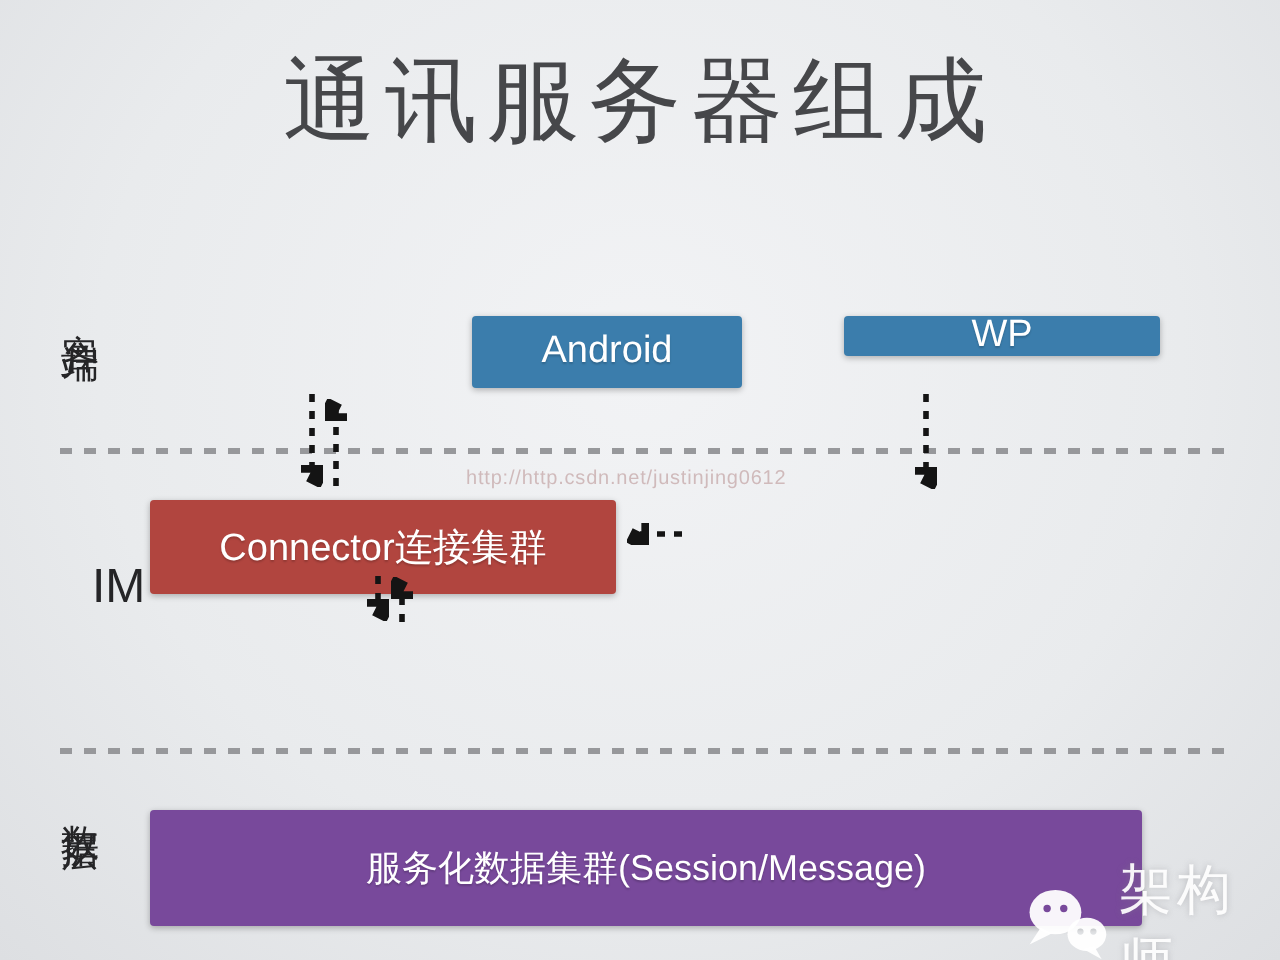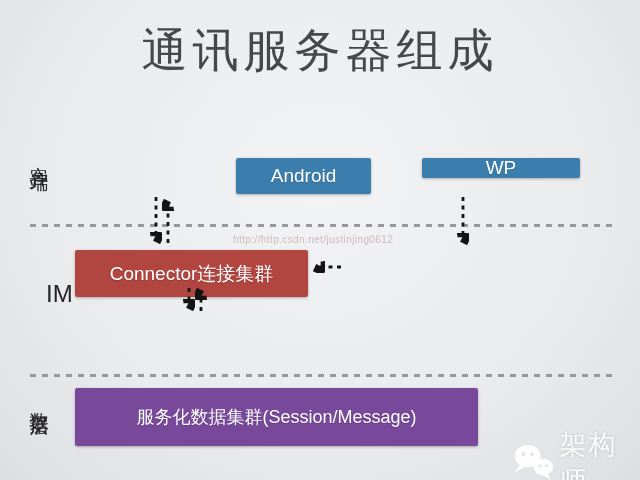--- a/index.html
+++ b/index.html
@@ -45,21 +45,21 @@
   .node.blue{background:#3b7dac;}
   .node.red{background:#b1453f;}
   .node.green{background:#32a44b;}
   .node.purple{background:#78499b;}
   .n-ios{left:75px;top:158px;width:158px;height:36px;}
   .n-android{left:236px;top:158px;width:135px;height:36px;}
   .n-wp{left:422px;top:158px;width:158px;height:20px;}
   .n-connector{left:75px;top:250px;width:233px;height:47px;}
   .n-lvs{left:343px;top:250px;width:237px;height:35px;}
   .n-logic{left:75px;top:315px;width:505px;height:35px;}
-  .n-data{left:75px;top:388px;width:403px;height:58px;font-size:18px;}
+  .n-data{left:75px;top:405px;width:496px;height:58px;font-size:18px;}
   .watermark{
     position:absolute;left:233px;top:234px;
     font-size:10px;letter-spacing:.4px;
     color:rgba(186,150,150,.6);
   }
   #edges{position:absolute;left:0;top:0;pointer-events:none;}
   #edges path{stroke:#141414;stroke-width:2.8;fill:none;stroke-dasharray:4 4.5;}
   .badge{
     position:absolute;left:512px;top:427px;
     display:flex;align-items:center;gap:5px;

